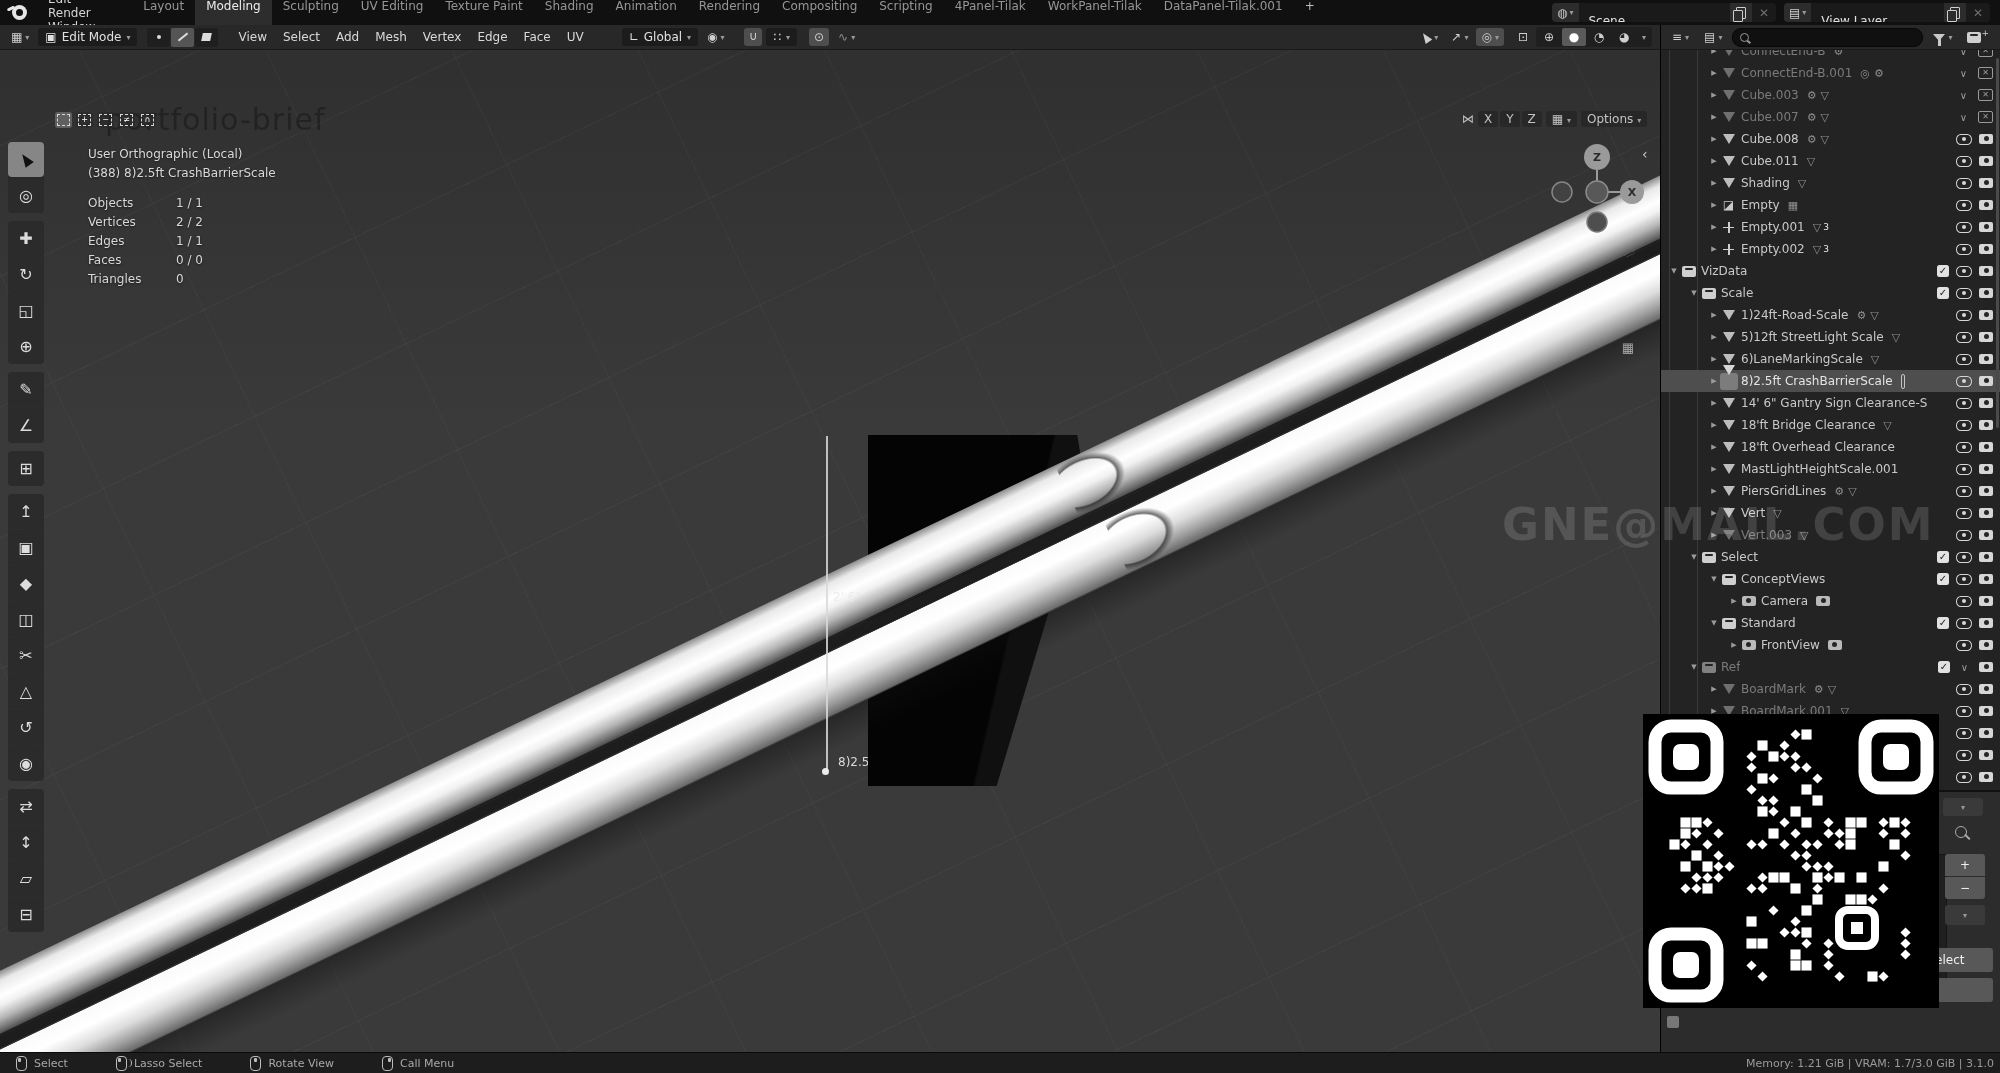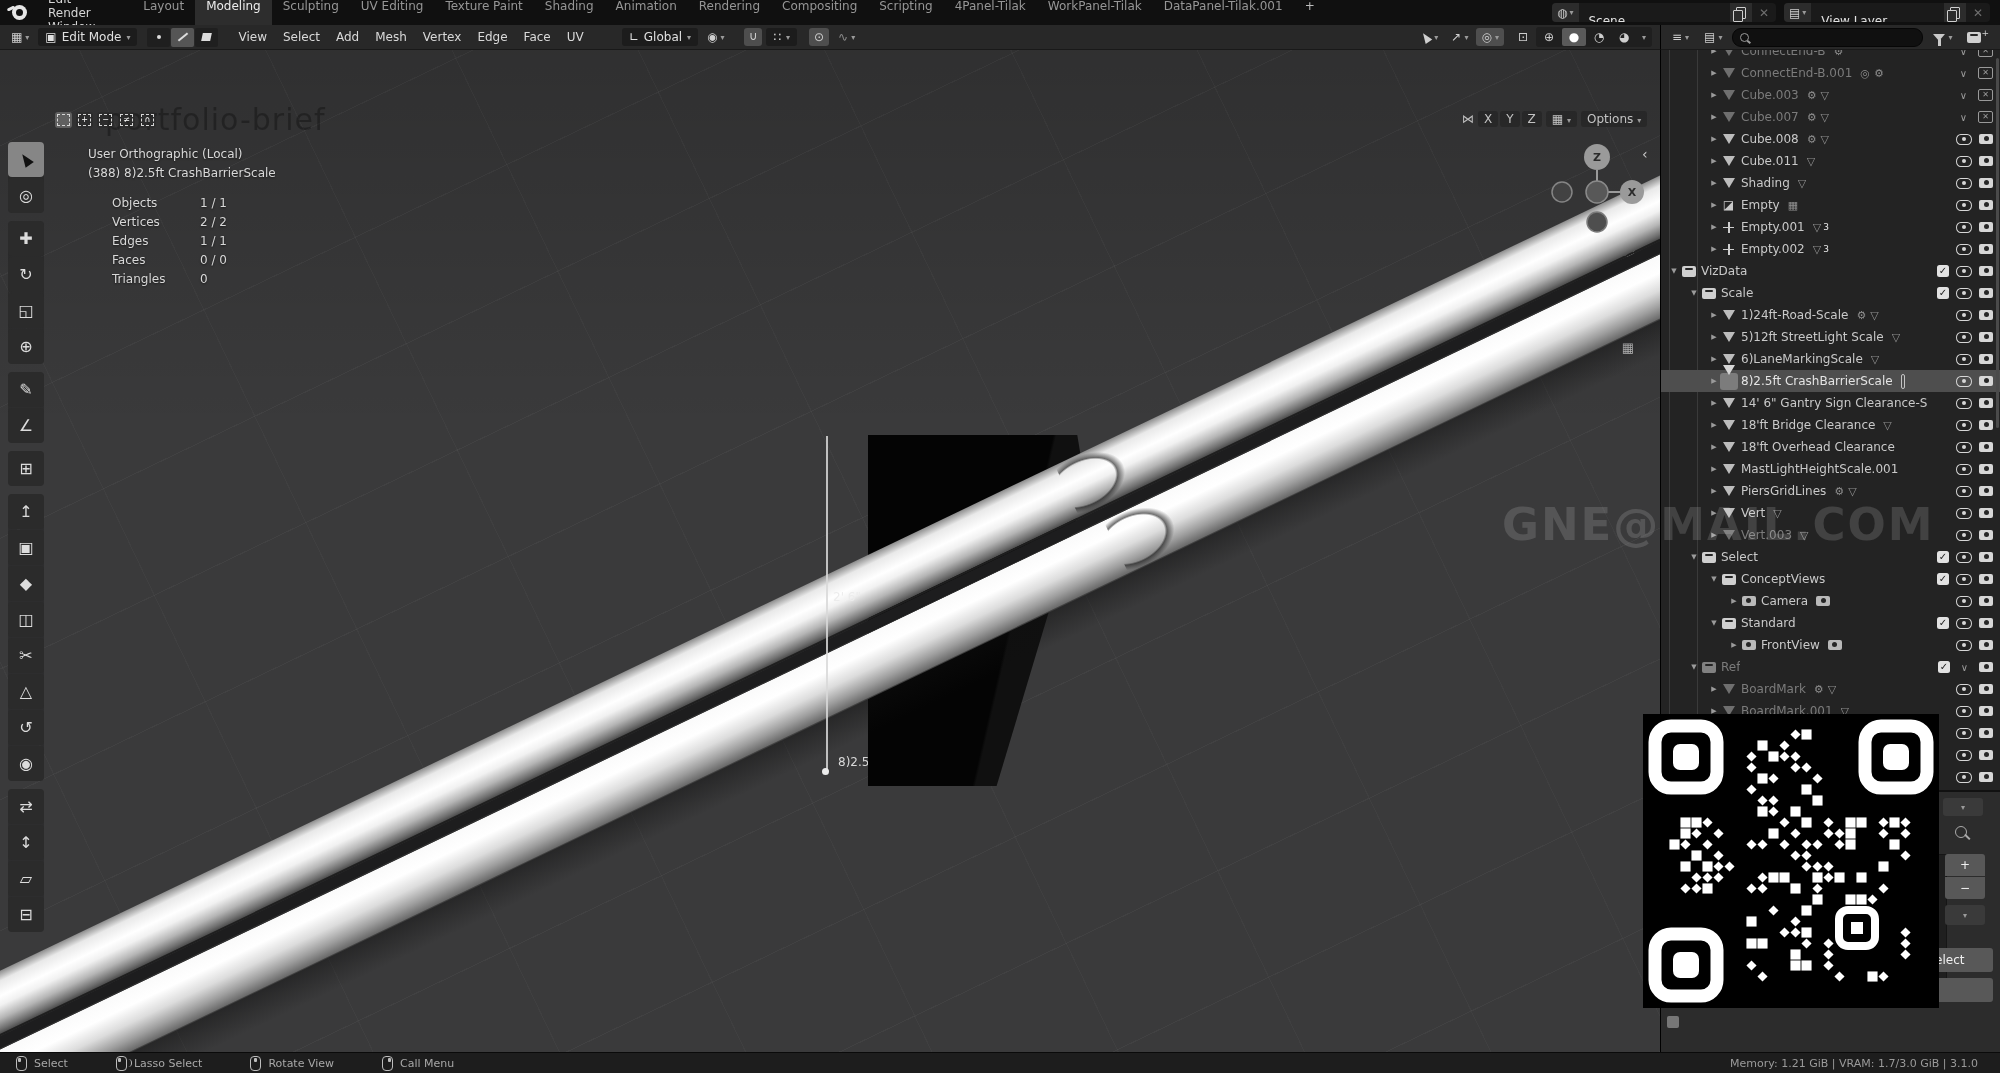--- a/index.html
+++ b/index.html
@@ -72,21 +72,21 @@
   .seam{position:absolute;width:64px;background:radial-gradient(ellipse at 30% 50%, transparent 52%, rgba(20,20,20,0.6) 56%, transparent 68%);}
   #post{left:868px;top:385px;width:218px;height:351px;
     background:linear-gradient(103deg,#040404 62%,#101010 63%);
     clip-path:polygon(0 0,96% 0,100% 15%,59% 100%,0 100%);}
   #dim-line{left:826px;top:386px;width:1.5px;height:336px;background:#d8d8d8;opacity:.85;}
   #dim-dot{left:822px;top:718px;width:7px;height:7px;border-radius:50%;background:#ececec;}
   #dim-label{left:833px;top:540px;color:#ececec;}
   #scale-label{left:838px;top:705px;color:#dadada;}
   
   #stats{left:88px;top:95px;line-height:19px;color:#d8d8d8;text-shadow:0 1px 2px rgba(0,0,0,.5);}
-  #stats .srow{display:flex;margin-left:24px;}
+  #stats .srow{display:flex;}
   #stats .sl{width:88px;}
   #stats-table{margin-top:11px;}
   
   #sbmodes{left:55px;top:62px;display:flex;gap:4px;}
   .dashb{width:17px;height:16px;border-radius:3px;background:rgba(40,40,40,.55);display:flex;align-items:center;justify-content:center;}
   .dashb.active{background:#606060;}
   .dashin{width:11px;height:10px;border:1px dashed #d6d6d6;font-size:8px;line-height:9px;text-align:center;color:#fff;}
   
   #ts-right{left:1462px;top:61px;display:flex;align-items:center;gap:4px;color:#cfcfcf;}
   .chip{background:rgba(35,35,35,.7);border-radius:3px;padding:1px 6px;color:#c3c3c3;}
@@ -152,21 +152,21 @@
   #vglist{position:absolute;left:270px;top:62px;width:14px;height:140px;background:#1f1f1f;border:1px solid #161616;}
   #props-tab-ic{position:absolute;left:6px;top:224px;width:12px;height:12px;background:#8b8b8b;border-radius:2px;opacity:.8;}
   
   #statusbar{left:0;top:1052px;width:2000px;height:21px;background:#1d1d1d;border-top:1px solid #0a0a0a;
              display:flex;align-items:center;color:#a8a8a8;font-size:11px;box-sizing:border-box;padding-left:16px;gap:48px;}
   .hint{display:flex;align-items:center;gap:7px;}
   .i-mouse{width:9px;height:13px;border:1px solid #bdbdbd;border-radius:4px;position:relative;display:inline-block;}
   .i-mouse i{position:absolute;top:1px;width:3px;height:4.5px;background:#bdbdbd;border-radius:1px;}
   .m-left i{left:1px;} .m-middle i{left:2.6px;width:3px;} .m-right i{right:1px;}
   .m-drag::after{content:"";position:absolute;left:10px;top:2px;width:4px;height:8px;border-right:1.4px solid #bdbdbd;border-radius:0 4px 4px 0;}
-  #status-info{margin-left:auto;margin-right:22px;color:#9a9a9a;}
+  #status-info{margin-left:auto;margin-right:6px;color:#9a9a9a;}
   
   #qr{left:1643px;top:714px;width:296px;height:294px;background:#000;z-index:80;}
   .z5{z-index:5;} .z6{z-index:6;} .z10{z-index:10;}
 </style>
 </head>
 <body>
 
 <div id="topbar" class="abs">
   <span id="blender-logo"></span>
   <div id="topbar-menus" style="display:flex;flex-direction:column;">

